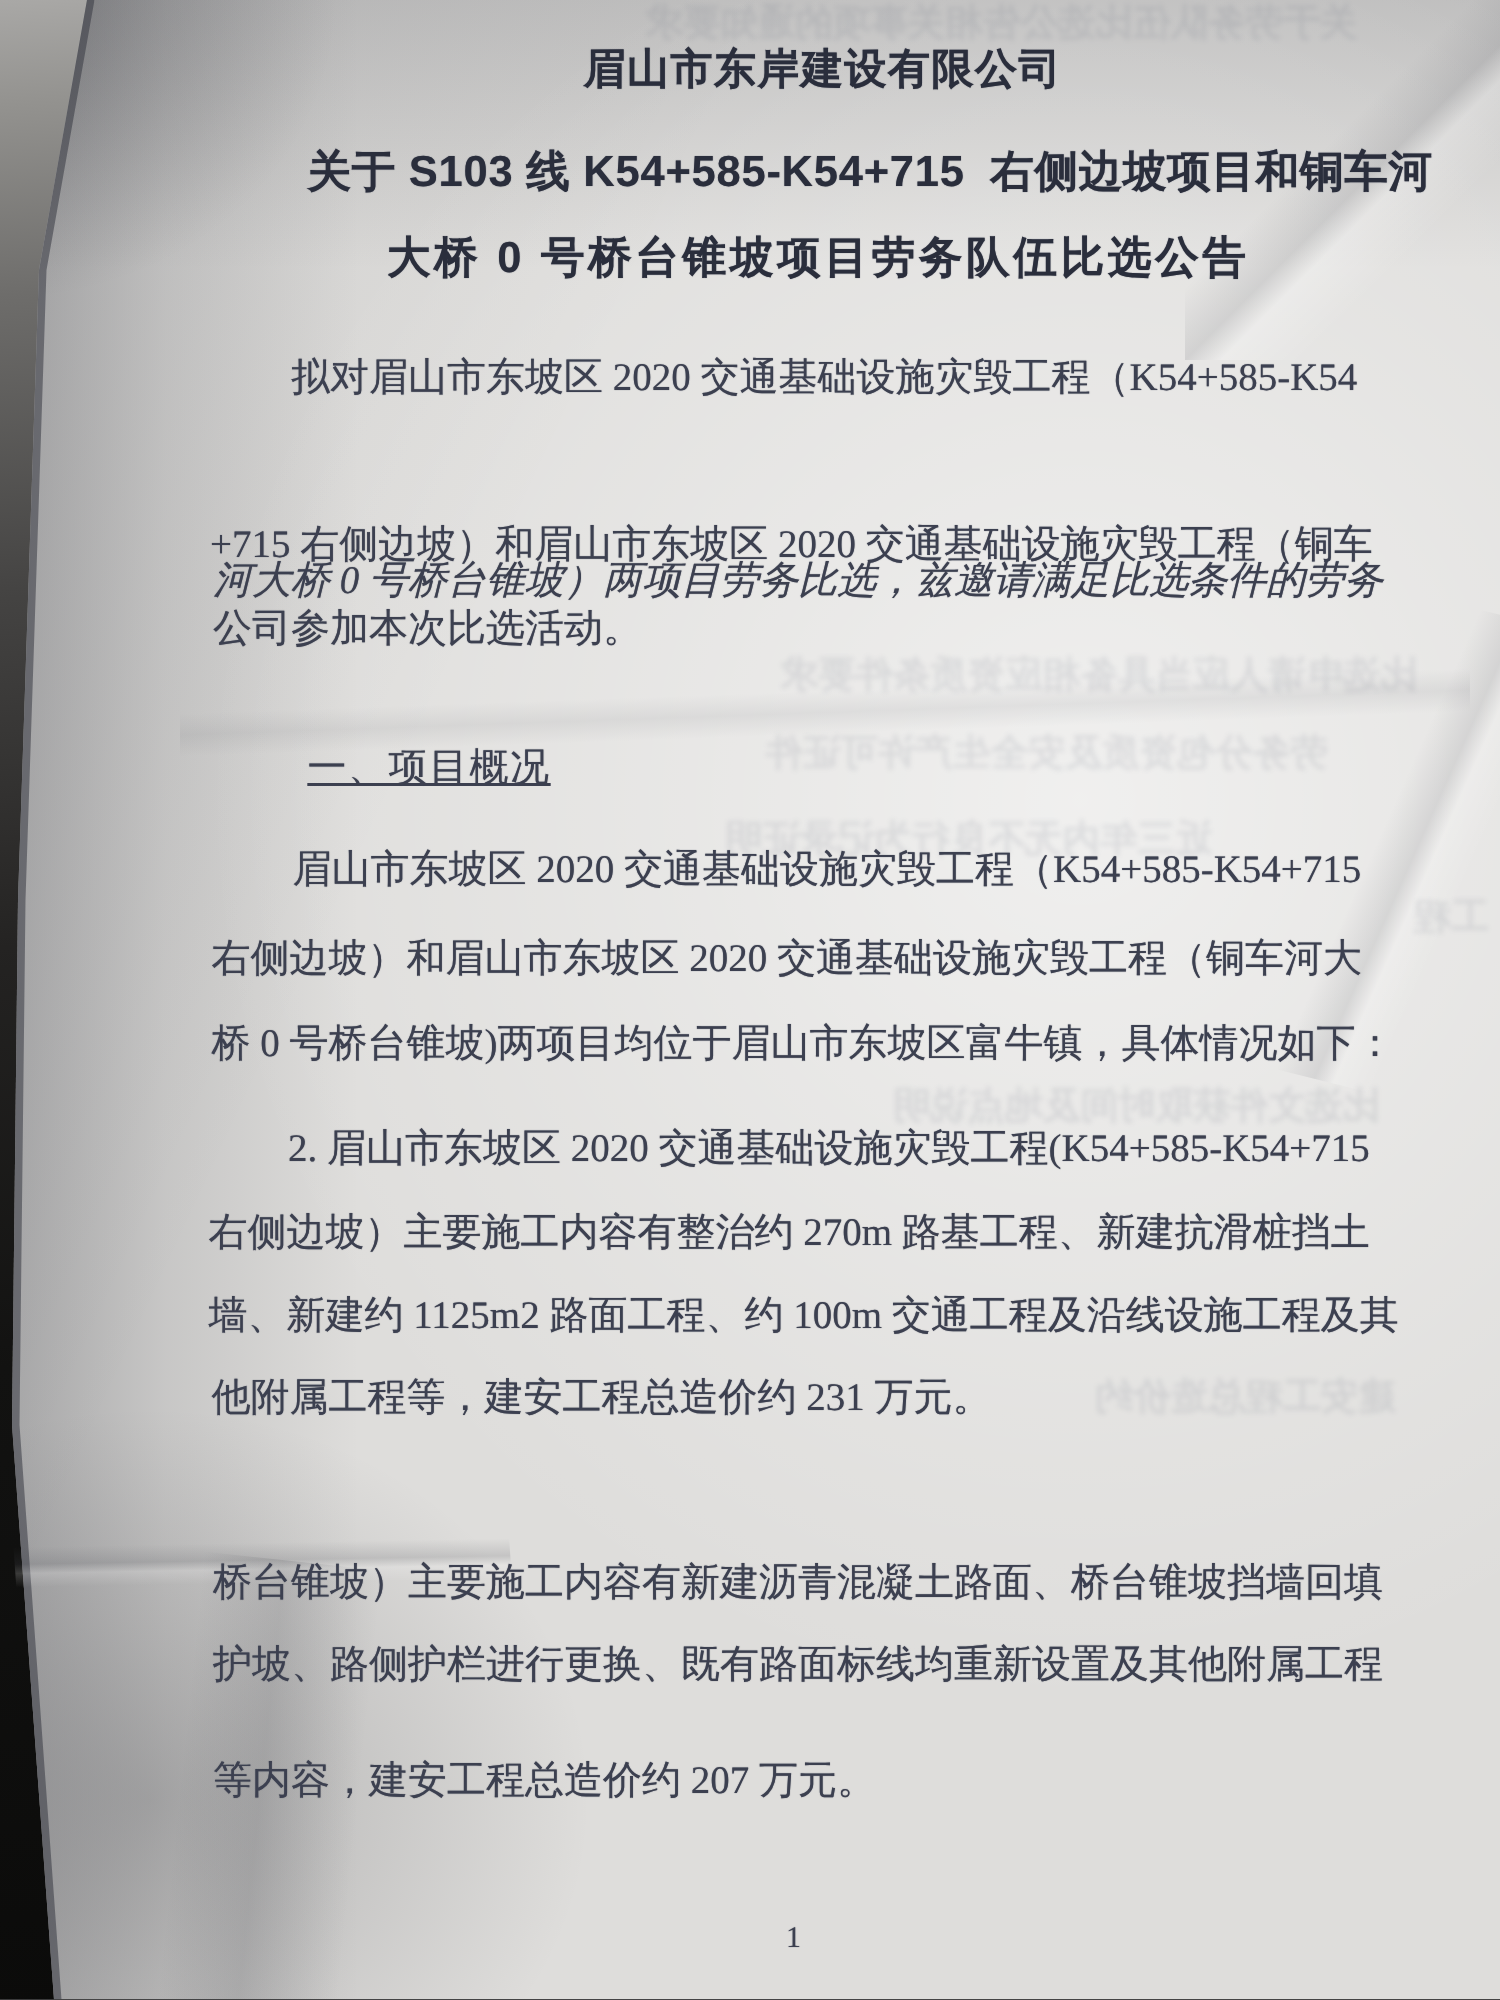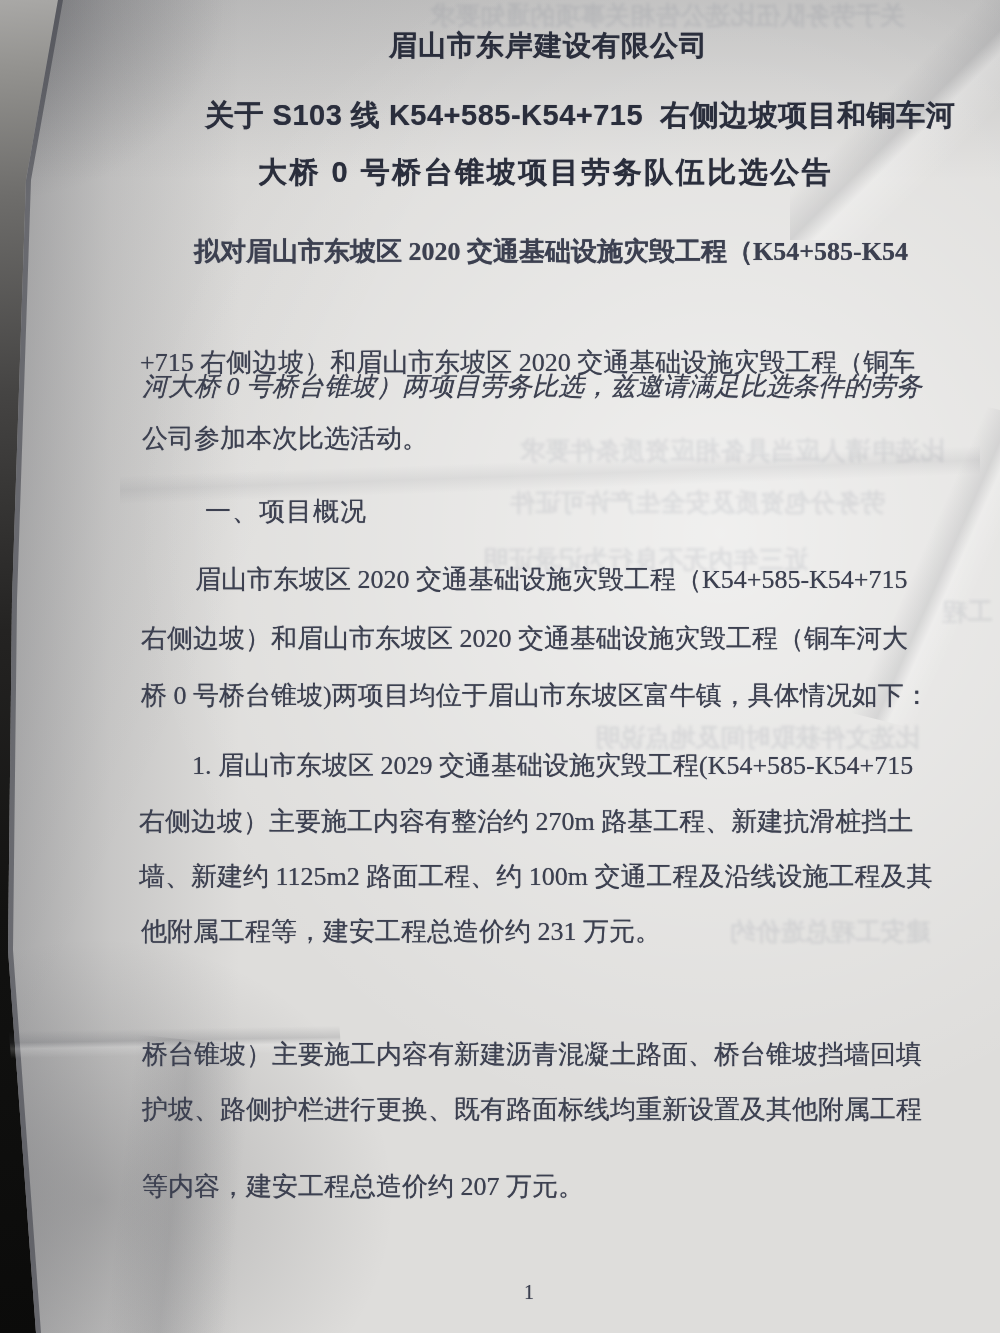--- a/index.html
+++ b/index.html
@@ -70,21 +70,21 @@
   }
   
   .line{
     position:absolute;white-space:pre;line-height:1.15;color:var(--ink,#3c4050);
     text-shadow:0 0 0.7px rgba(60,64,80,0.75);
   }
   .title   {font:700 28px/1.15 "Liberation Sans",sans-serif;color:var(--heading-ink,#2a2e3c);letter-spacing:1px;}
   .heading {font:700 29px/1.15 "Liberation Sans",sans-serif;color:var(--heading-ink,#2a2e3c);letter-spacing:0.5px;}
   .heading2{font:700 29px/1.15 "Liberation Sans",sans-serif;color:var(--heading-ink,#2a2e3c);letter-spacing:2.5px;}
   .body    {font:400 26px/1.15 "Liberation Serif",serif;}
-  .section {font:400 26px/1.15 "Liberation Serif",serif;letter-spacing:1px;}
+  .section {font:400 26px/1.15 "Liberation Serif",serif;letter-spacing:1px;text-decoration:underline;}
   .page    {font:400 20px/1.15 "Liberation Serif",serif;}
 </style>
 </head>
 <body>
 
 <div class="backdrop"></div>
 
 <div class="paper"></div>
 <div class="paper-edge"></div>
 
@@ -101,29 +101,29 @@
     <div class="ghost" style="top: 546px; left: 463px; width: 345px;">近三年内无不良行为记录证明</div>
     <div class="ghost" style="top: 598px; left: 922px; width: 70px;">工程</div>
     <div class="ghost" style="top: 724px; left: 520px; width: 400px;">比选文件获取时间及地点说明</div>
     <div class="ghost" style="top: 918px; left: 700px; width: 230px;">建安工程总造价约</div>
   </div>
 
 <div style="position:absolute;inset:0;">
     <div class="line title" style="top: 30px; left: 389px;">眉山市东岸建设有限公司</div>
     <div class="line heading" style="top: 99px; left: 205px;">关于 S103 线 K54+585-K54+715  右侧边坡项目和铜车河</div>
     <div class="line heading2" style="top: 156px; left: 258px;">大桥 0 号桥台锥坡项目劳务队伍比选公告</div>
-    <div class="line body" style="top: 237px; left: 194px; font-weight: bold;">拟对眉山市东坡区 2020 交通基础设施灾毁工程（K54+585-K54</div>
+    <div class="line body" style="top: 237px; left: 194px;">拟对眉山市东坡区 2020 交通基础设施灾毁工程（K54+585-K54</div>
     <div class="line body" style="top: 304px; left: 140px; margin-top: 44px;">+715 右侧边坡）和眉山市东坡区 2020 交通基础设施灾毁工程（铜车</div>
     <div class="line body" style="top: 372px; left: 142px; font-style: italic;">河大桥 0 号桥台锥坡）两项目劳务比选，兹邀请满足比选条件的劳务</div>
-    <div class="line body" style="top: 424px; left: 142px;">公司参加本次比选活动。</div>
+    <div class="line body" style="top: 404px; left: 142px;">公司参加本次比选活动。</div>
     <div class="line section" style="top: 497px; left: 205px;">一、项目概况</div>
     <div class="line body" style="top: 565px; left: 195px;">眉山市东坡区 2020 交通基础设施灾毁工程（K54+585-K54+715</div>
     <div class="line body" style="top: 624px; left: 141px;">右侧边坡）和眉山市东坡区 2020 交通基础设施灾毁工程（铜车河大</div>
     <div class="line body" style="top: 681px; left: 141px;">桥 0 号桥台锥坡)两项目均位于眉山市东坡区富牛镇，具体情况如下：</div>
-    <div class="line body" style="top: 751px; left: 192px;">1. 眉山市东坡区 2029 交通基础设施灾毁工程(K54+585-K54+715</div>
+    <div class="line body" style="top: 751px; left: 192px;">2. 眉山市东坡区 2020 交通基础设施灾毁工程(K54+585-K54+715</div>
     <div class="line body" style="top: 807px; left: 139px;">右侧边坡）主要施工内容有整治约 270m 路基工程、新建抗滑桩挡土</div>
     <div class="line body" style="top: 862px; left: 139px;">墙、新建约 1125m2 路面工程、约 100m 交通工程及沿线设施工程及其</div>
     <div class="line body" style="top: 917px; left: 141px;">他附属工程等，建安工程总造价约 231 万元。</div>
     <div class="line body" style="top: 1040px; left: 142px;">桥台锥坡）主要施工内容有新建沥青混凝土路面、桥台锥坡挡墙回填</div>
     <div class="line body" style="top: 1095px; left: 142px;">护坡、路侧护栏进行更换、既有路面标线均重新设置及其他附属工程</div>
     <div class="line body" style="top: 1149px; left: 142px; margin-top: 23px;">等内容，建安工程总造价约 207 万元。</div>
     <div class="line page" style="top: 1281px; left: 524px;">1</div>
   </div>
 
 </body></html>

